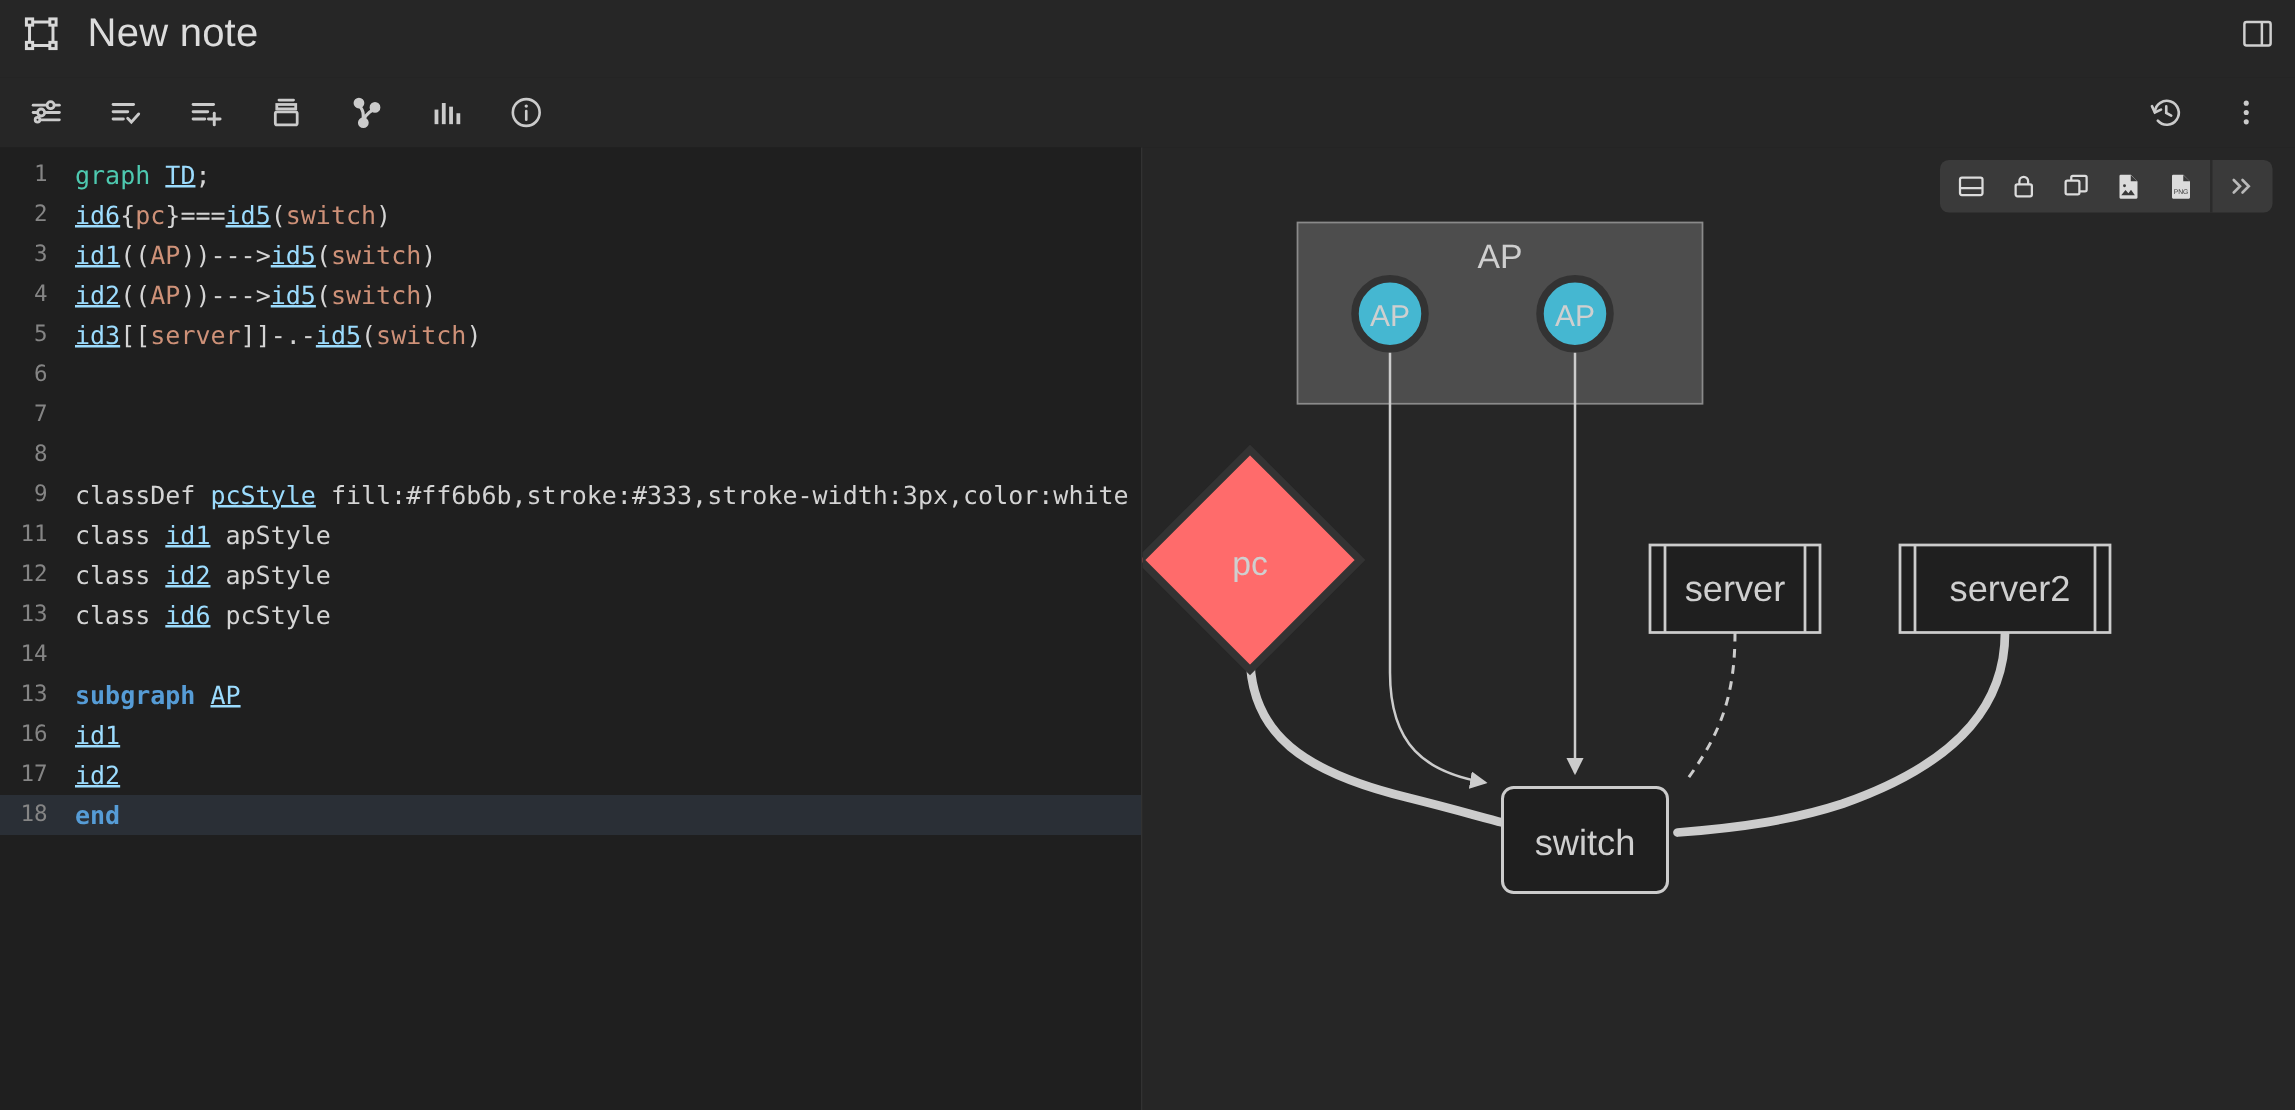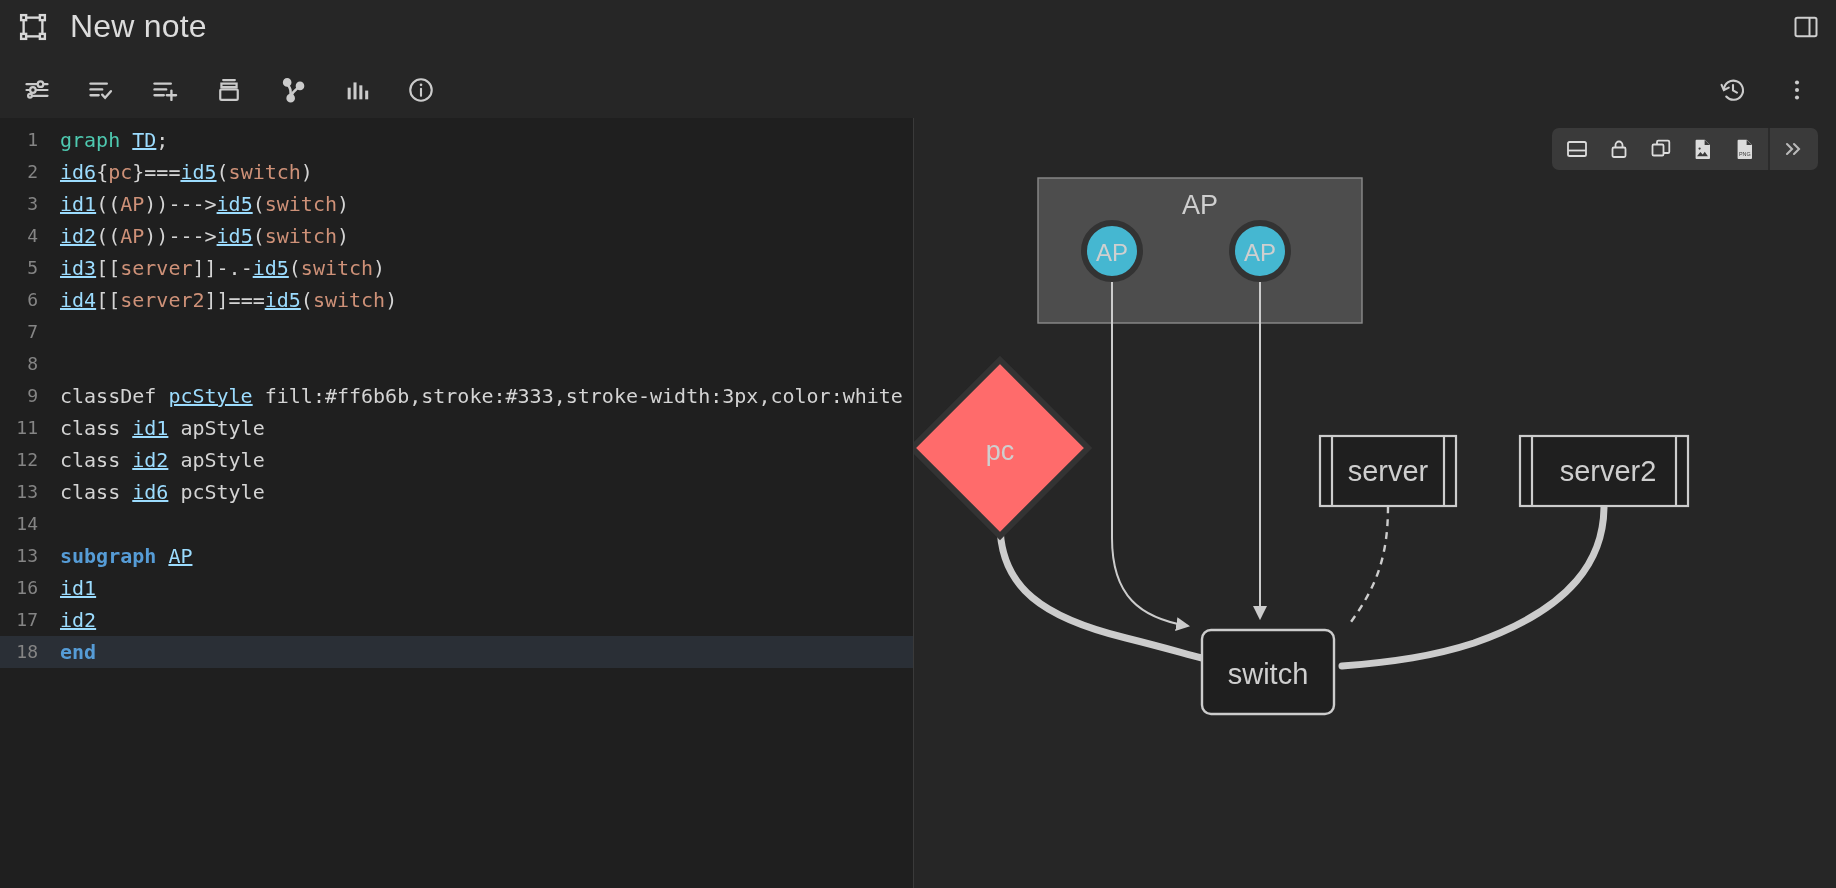--- a/index.html
+++ b/index.html
@@ -213,21 +213,21 @@
 
   <div class="body">
 
     <div class="editor">
       <div class="code-area" id="code-area">
           <div class="code-line"><span class="ln">1</span><span class="ltxt"><span class="tok-kw">graph</span><span class="tok-pun"> </span><span class="tok-id">TD</span><span class="tok-pun">;</span></span></div>
           <div class="code-line"><span class="ln">2</span><span class="ltxt"><span class="tok-id">id6</span><span class="tok-pun">{</span><span class="tok-str">pc</span><span class="tok-pun">}</span><span class="tok-def">===</span><span class="tok-id">id5</span><span class="tok-pun">(</span><span class="tok-str">switch</span><span class="tok-pun">)</span></span></div>
           <div class="code-line"><span class="ln">3</span><span class="ltxt"><span class="tok-id">id1</span><span class="tok-pun">((</span><span class="tok-str">AP</span><span class="tok-pun">))</span><span class="tok-def">---&gt;</span><span class="tok-id">id5</span><span class="tok-pun">(</span><span class="tok-str">switch</span><span class="tok-pun">)</span></span></div>
           <div class="code-line"><span class="ln">4</span><span class="ltxt"><span class="tok-id">id2</span><span class="tok-pun">((</span><span class="tok-str">AP</span><span class="tok-pun">))</span><span class="tok-def">---&gt;</span><span class="tok-id">id5</span><span class="tok-pun">(</span><span class="tok-str">switch</span><span class="tok-pun">)</span></span></div>
           <div class="code-line"><span class="ln">5</span><span class="ltxt"><span class="tok-id">id3</span><span class="tok-pun">[[</span><span class="tok-str">server</span><span class="tok-pun">]]</span><span class="tok-def">-.-</span><span class="tok-id">id5</span><span class="tok-pun">(</span><span class="tok-str">switch</span><span class="tok-pun">)</span></span></div>
-          <div class="code-line"><span class="ln">6</span><span class="ltxt"><span class="tok-id">id4</span><span class="tok-pun">[[</span><span class="tok-str">server2</span><span class="tok-pun">]]</span><span class="tok-def">===</span><span class="tok-id">id5</span><span class="tok-pun">(</span><span class="tok-str">switch</span><span class="tok-pun">)</span></span></div>
+          <div class="code-line"><span class="ln">6</span></div>
           <div class="code-line"><span class="ln">7</span><span class="ltxt"></span></div>
           <div class="code-line"><span class="ln">8</span></div>
           <div class="code-line"><span class="ln">9</span><span class="ltxt"><span class="tok-def">classDef </span><span class="tok-id">pcStyle</span><span class="tok-def"> fill:#ff6b6b,stroke:#333,stroke-width:3px,color:white</span></span></div>
           <div class="code-line"><span class="ln">11</span><span class="ltxt"><span class="tok-def">class </span><span class="tok-id">id1</span><span class="tok-def"> apStyle</span></span></div>
           <div class="code-line"><span class="ln">12</span><span class="ltxt"><span class="tok-def">class </span><span class="tok-id">id2</span><span class="tok-def"> apStyle</span></span></div>
           <div class="code-line"><span class="ln">13</span><span class="ltxt"><span class="tok-def">class </span><span class="tok-id">id6</span><span class="tok-def"> pcStyle</span></span></div>
           <div class="code-line"><span class="ln">14</span><span class="ltxt"></span></div>
           <div class="code-line"><span class="ln">13</span><span class="ltxt"><span class="tok-kw2">subgraph</span><span class="tok-pun"> </span><span class="tok-id">AP</span></span></div>
           <div class="code-line"><span class="ln">16</span><span class="ltxt"><span class="tok-id">id1</span></span></div>
           <div class="code-line"><span class="ln">17</span><span class="ltxt"><span class="tok-id">id2</span></span></div>

